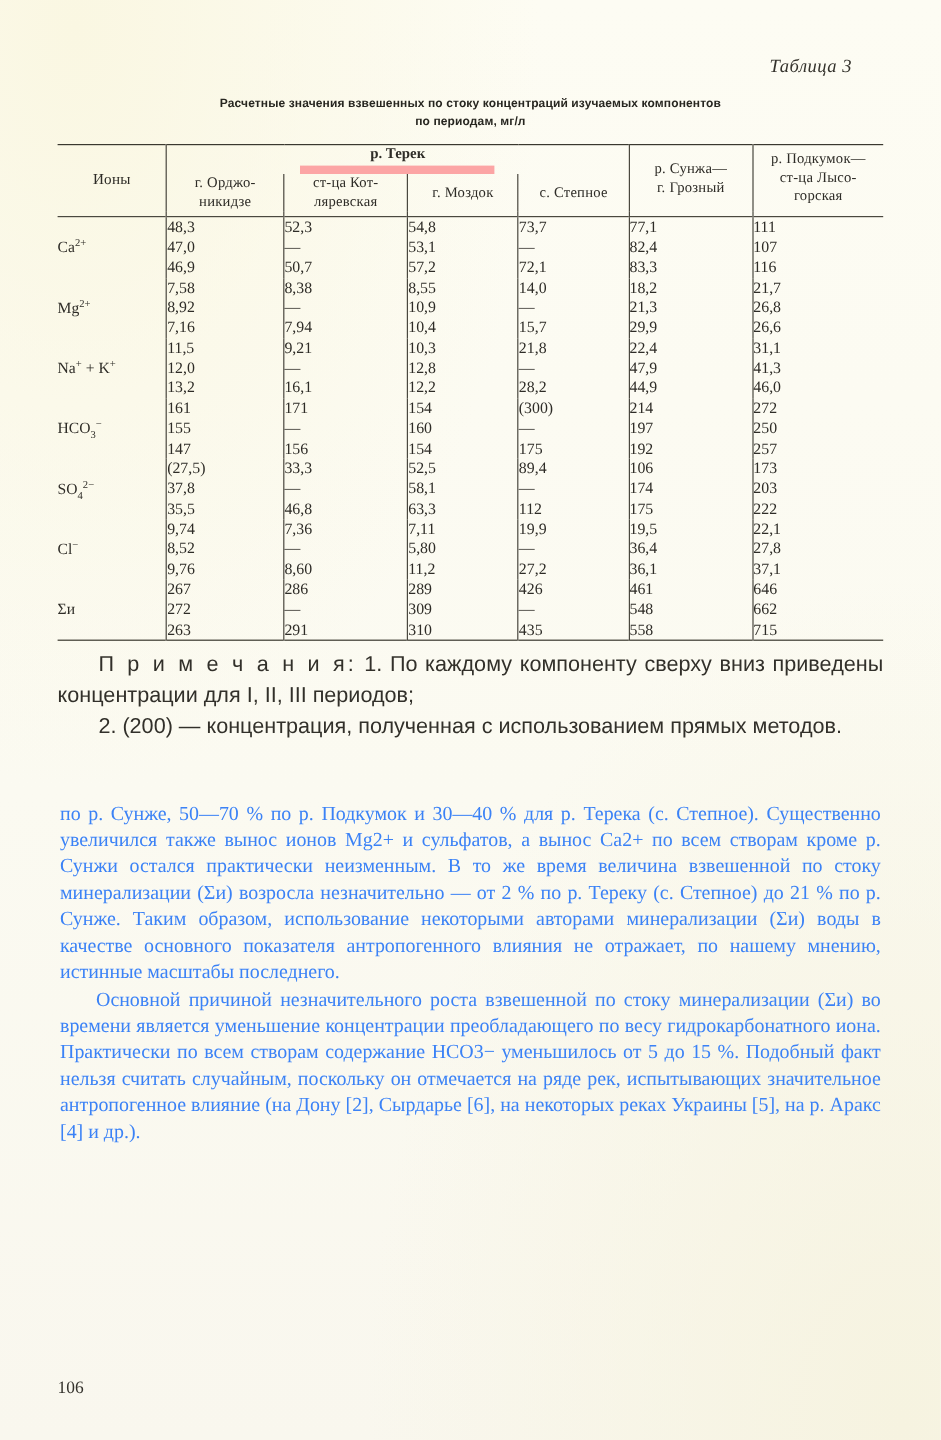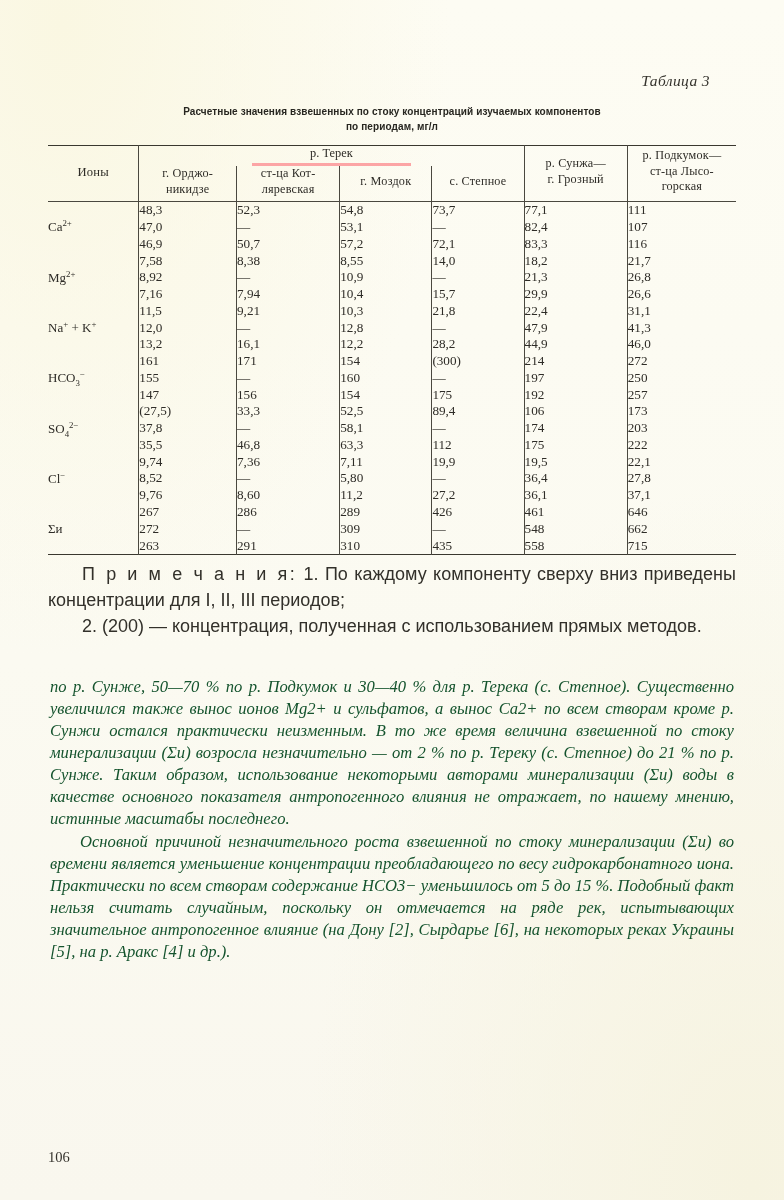--- a/index.html
+++ b/index.html
@@ -19,21 +19,21 @@
       radial-gradient(ellipse at 96% 99%, #f6f3e0 0%, rgba(246,243,224,0) 42%),
       linear-gradient(180deg,#fdfcf3 0%, #fbfaf1 55%, #f9f7ee 100%);
   }
   .inner { position:absolute; left:0; top:0; right:0; bottom:0; padding:0 48px; box-sizing:border-box; }
 
   .tbl-num {
     text-align:right;
     font-style:italic;
     font-size:15.5px;
     letter-spacing:.4px;
-    margin-top:72px;
+    margin-top:47px;
     padding-right:26px;
     color:#35332d;
   }
   .tbl-title {
     text-align:center;
     font-family:"Liberation Sans", sans-serif;
     font-weight:bold;
     font-size:10px;
     line-height:1.5;
     margin-top:14px;
@@ -63,21 +63,21 @@
     line-height:1.28;
     padding:4px 3px 5px;
     letter-spacing:.2px;
   }
   .hdr-ions { font-size:12.6px; }
   .grp-cell {
     text-align:center;
     font-size:12.4px;
     padding:5px 0 3px;
   }
-  .grp-underline { border-bottom:3px solid #fca5a5; }
+  .grp-underline { border-bottom:7px solid #fca5a5;font-weight:bold; }
 
   td.ion {
     text-align:left;
     font-size:13px;
     white-space:nowrap;
     padding:0 6px;
   }
   td.vals {
     text-align:left;
     font-size:13.2px;
@@ -96,28 +96,27 @@
     margin-top:6px;
     text-align:justify;
     color:#32302a;
   }
   .notes p { margin:0; }
   .notes .n1 { text-indent:34px; }
   .notes .n2 { text-indent:34px; }
   .sp { letter-spacing:2.4px; }
 
   .body-text {
-    margin-top:36px;
+    margin-top:48px;
     font-size:16.6px;
     line-height:1.335;
     text-align:justify;
     text-justify:inter-word;
-    color:#14532d;
+    color:#3b82f6;
     padding:0 2px;
-    font-style:italic;
   }
   .body-text p { margin:0; }
   .body-text p + p { text-indent:30px; }
 
   .folio {
     position:absolute;
     left:48px;
     bottom:34px;
     font-size:14.5px;
     color:#34322c;

